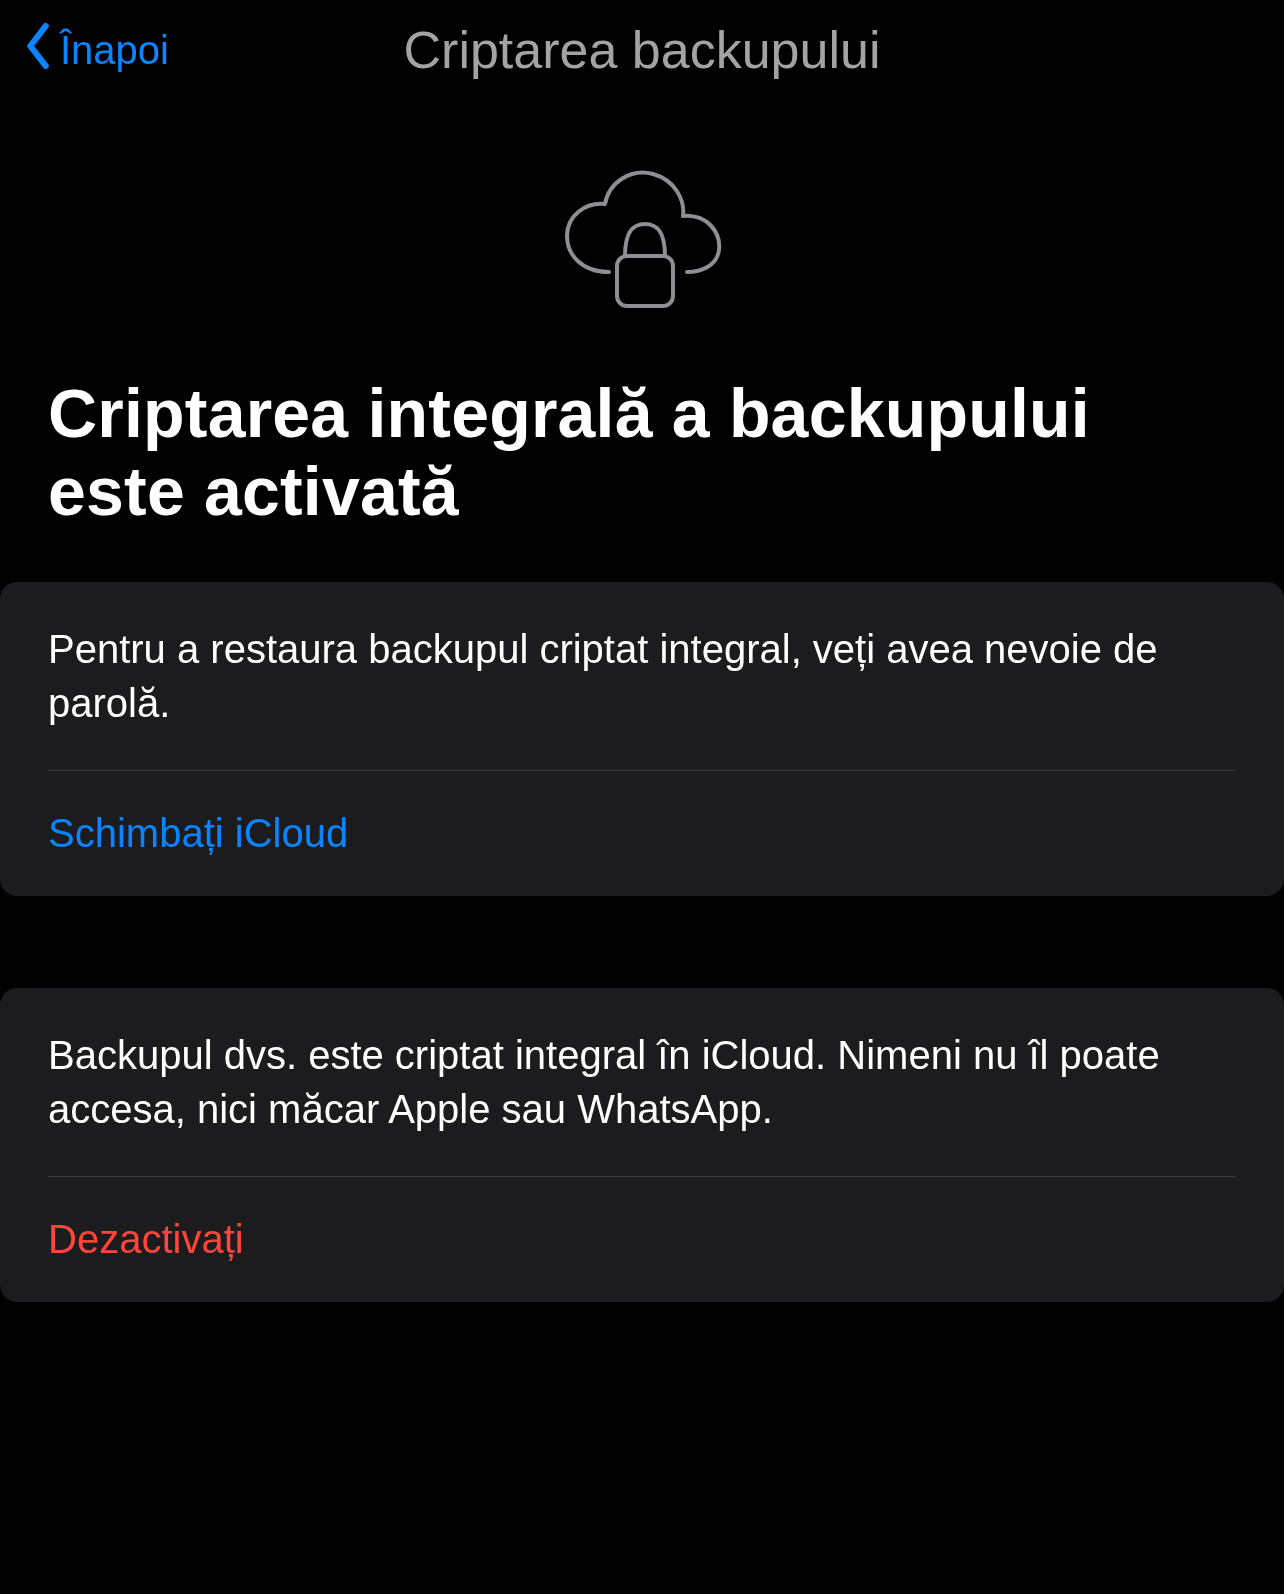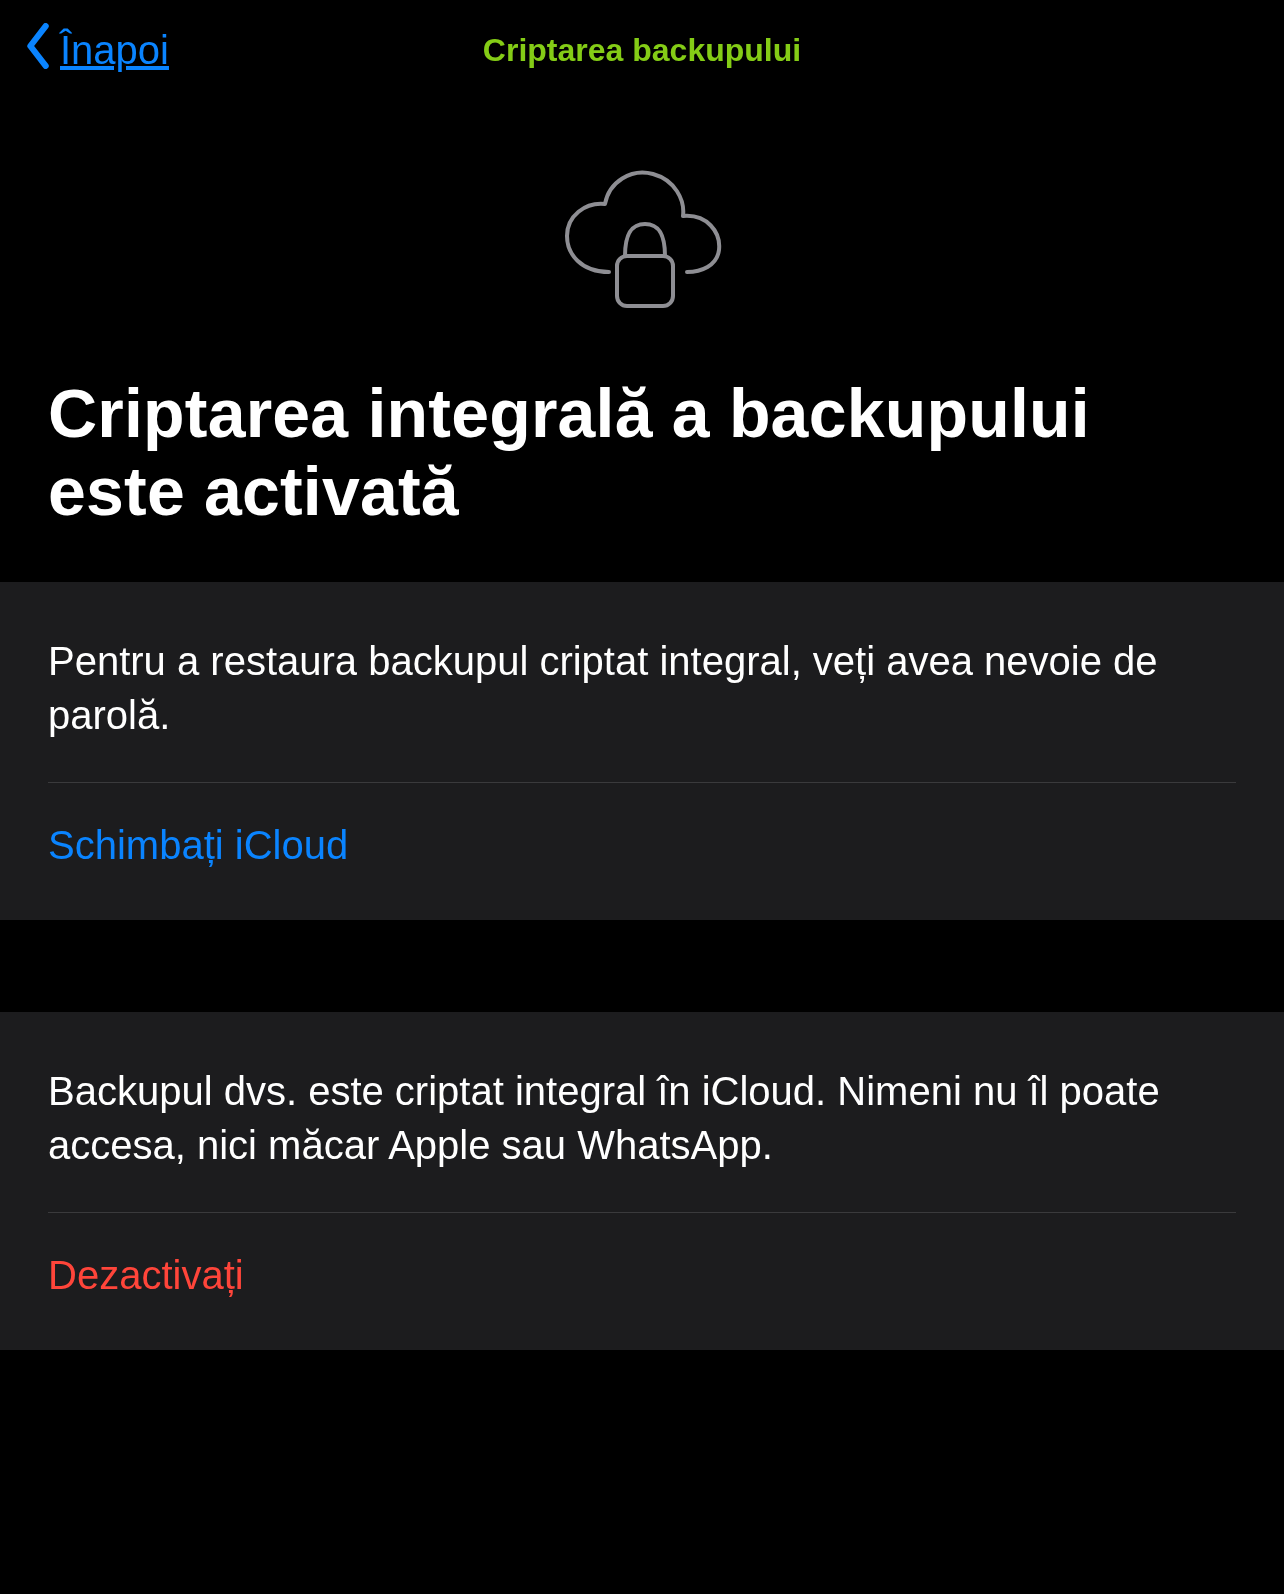--- a/index.html
+++ b/index.html
@@ -21,52 +21,52 @@
     .back-btn {
       display: flex;
       align-items: center;
       gap: 8px;
       color: #0a84ff;
       font-size: 40px;
       font-weight: 400;
       cursor: pointer;
       position: absolute;
       left: 24px;
-      text-decoration: underline;
     }
     .back-chevron {
       display: inline-block;
     }
     .page-title {
       position: absolute;
       left: 50%;
       transform: translateX(-50%);
-      font-size: 32px;
-      font-weight: 700;
-      color: #84cc16;
+      font-size: 52px;
+      font-weight: 400;
+      color: #a3a3a3;
     }
     .hero {
       display: flex;
       flex-direction: column;
       align-items: flex-start;
       padding: 40px 48px 52px 48px;
     }
     .hero-icon {
       align-self: center;
       margin: 24px 0 56px 0;
     }
     .hero-heading {
       font-size: 68px;
       line-height: 1.15;
       font-weight: 700;
       letter-spacing: 0.2px;
     }
     .group {
       background: #1c1c1e;
-      padding: 12px 48px;
+      padding: 0 48px;
+      border-radius: 17px;
     }
     .group-item {
       padding: 40px 0;
       border-bottom: 1px solid #3a3a3c;
     }
     .group-item:last-child {
       border-bottom: none;
     }
     .desc-text {
       font-size: 40px;

